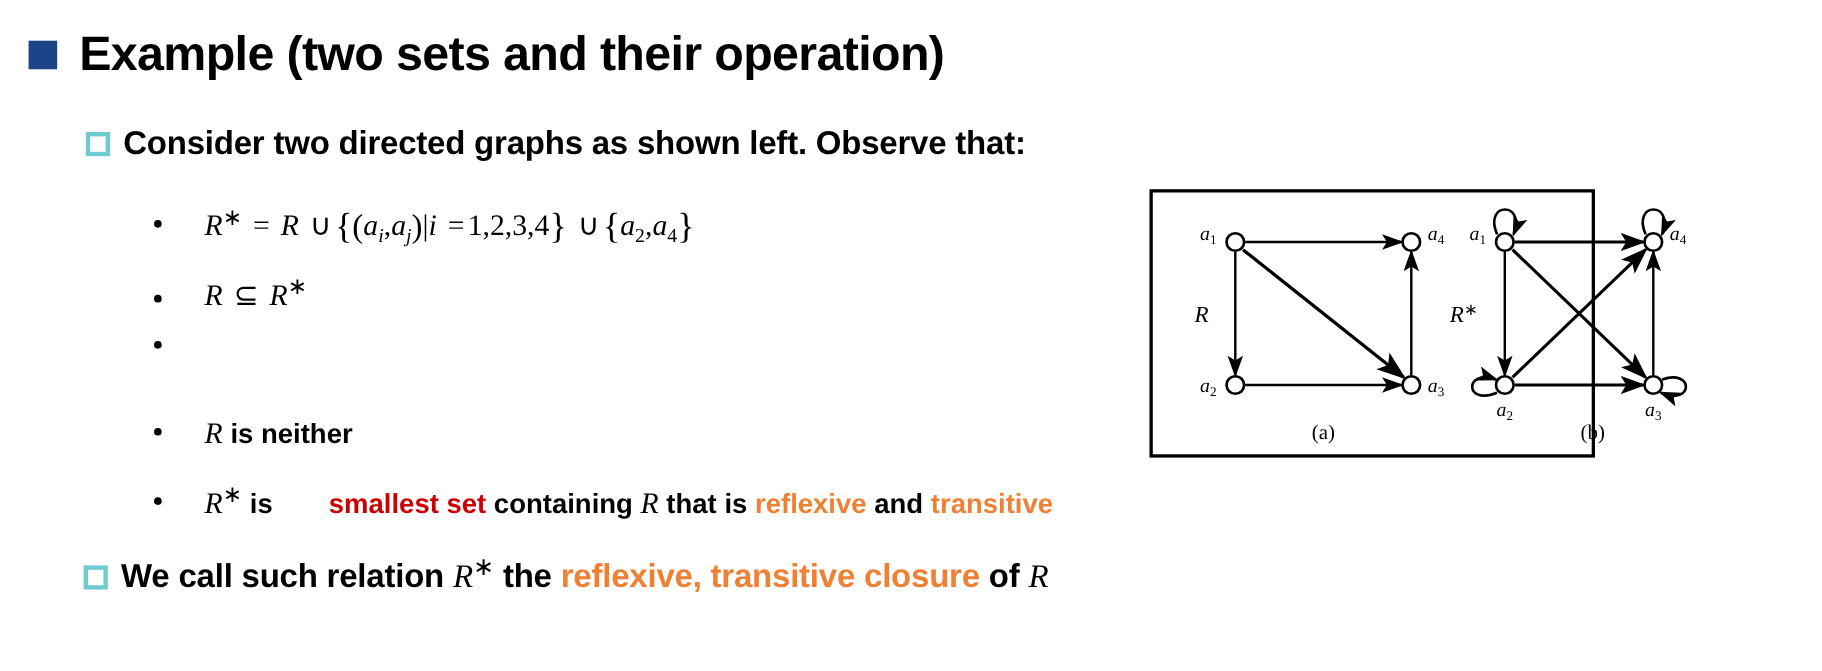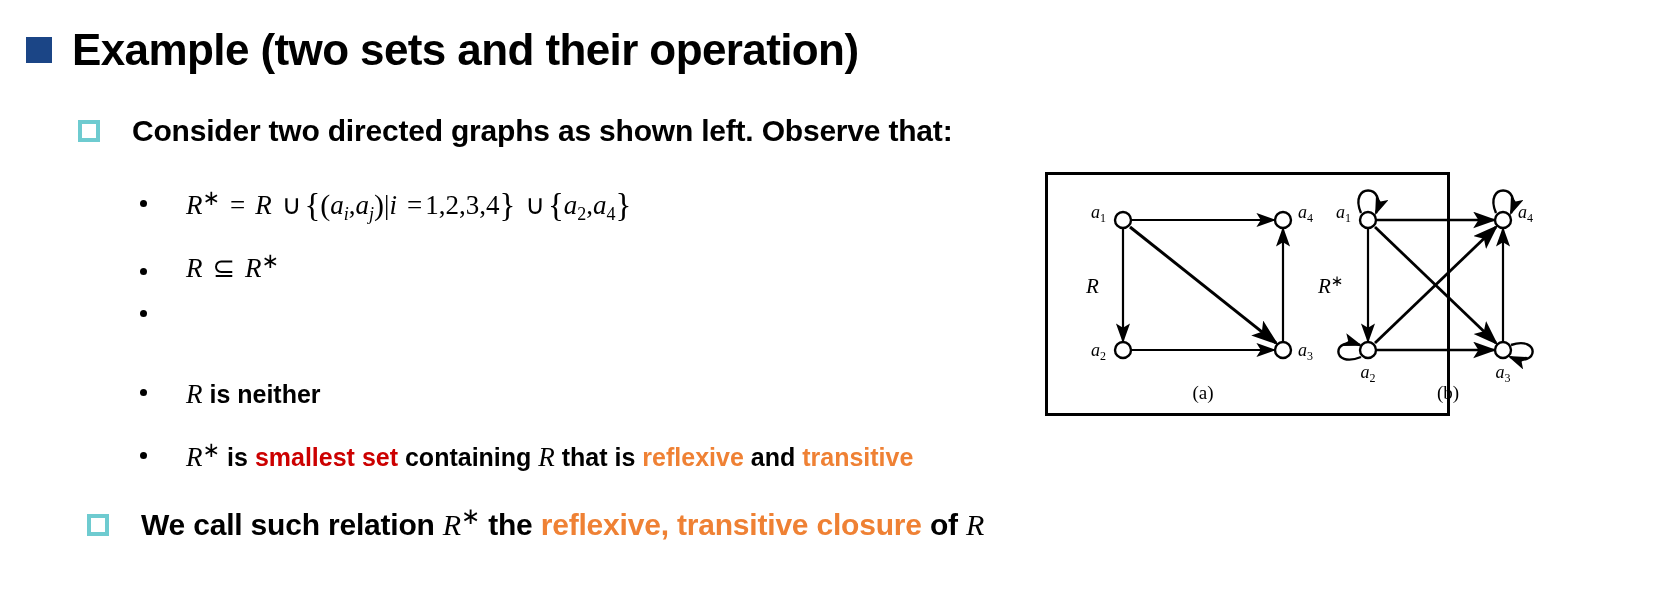--- a/index.html
+++ b/index.html
@@ -37,24 +37,24 @@
     letter-spacing: -0.6px;
     line-height: 1;
     white-space: nowrap;
   }
 
   
   .l2-row {
     position: absolute;
     display: flex;
     align-items: center;
-    gap: 32px;
+    gap: 12px;
   }
   .l2-consider { left: 78px; top: 116px; }
-  .l2-closing  { left: 87px; top: 510px; }
+  .l2-closing  { left: 76px; top: 510px; }
 
   .bullet-sq-hollow {
     width: 22px;
     height: 22px;
     border: 4px solid #6ecbd0;
     background: #ffffff;
     box-sizing: border-box;
     flex: 0 0 auto;
   }
   .l2-text {
@@ -157,21 +157,21 @@
     line-height: 0;
     position: relative;
     top: 1px;
   }
   .plain {
     font-family: "Liberation Sans", sans-serif;
     font-weight: bold;
     font-size: 25px;
   }
   .hl-orange { color: #ef8134; }
-  .hl-red    { color: #cc0000; }
+  .hl-red    { color: #cc0000; margin-left: 44px; }
 
   
   .figure-frame {
     position: absolute;
     left: 1045px;
     top: 172px;
     width: 405px;
     height: 244px;
     border: 3px solid #000000;
     background: #ffffff;

